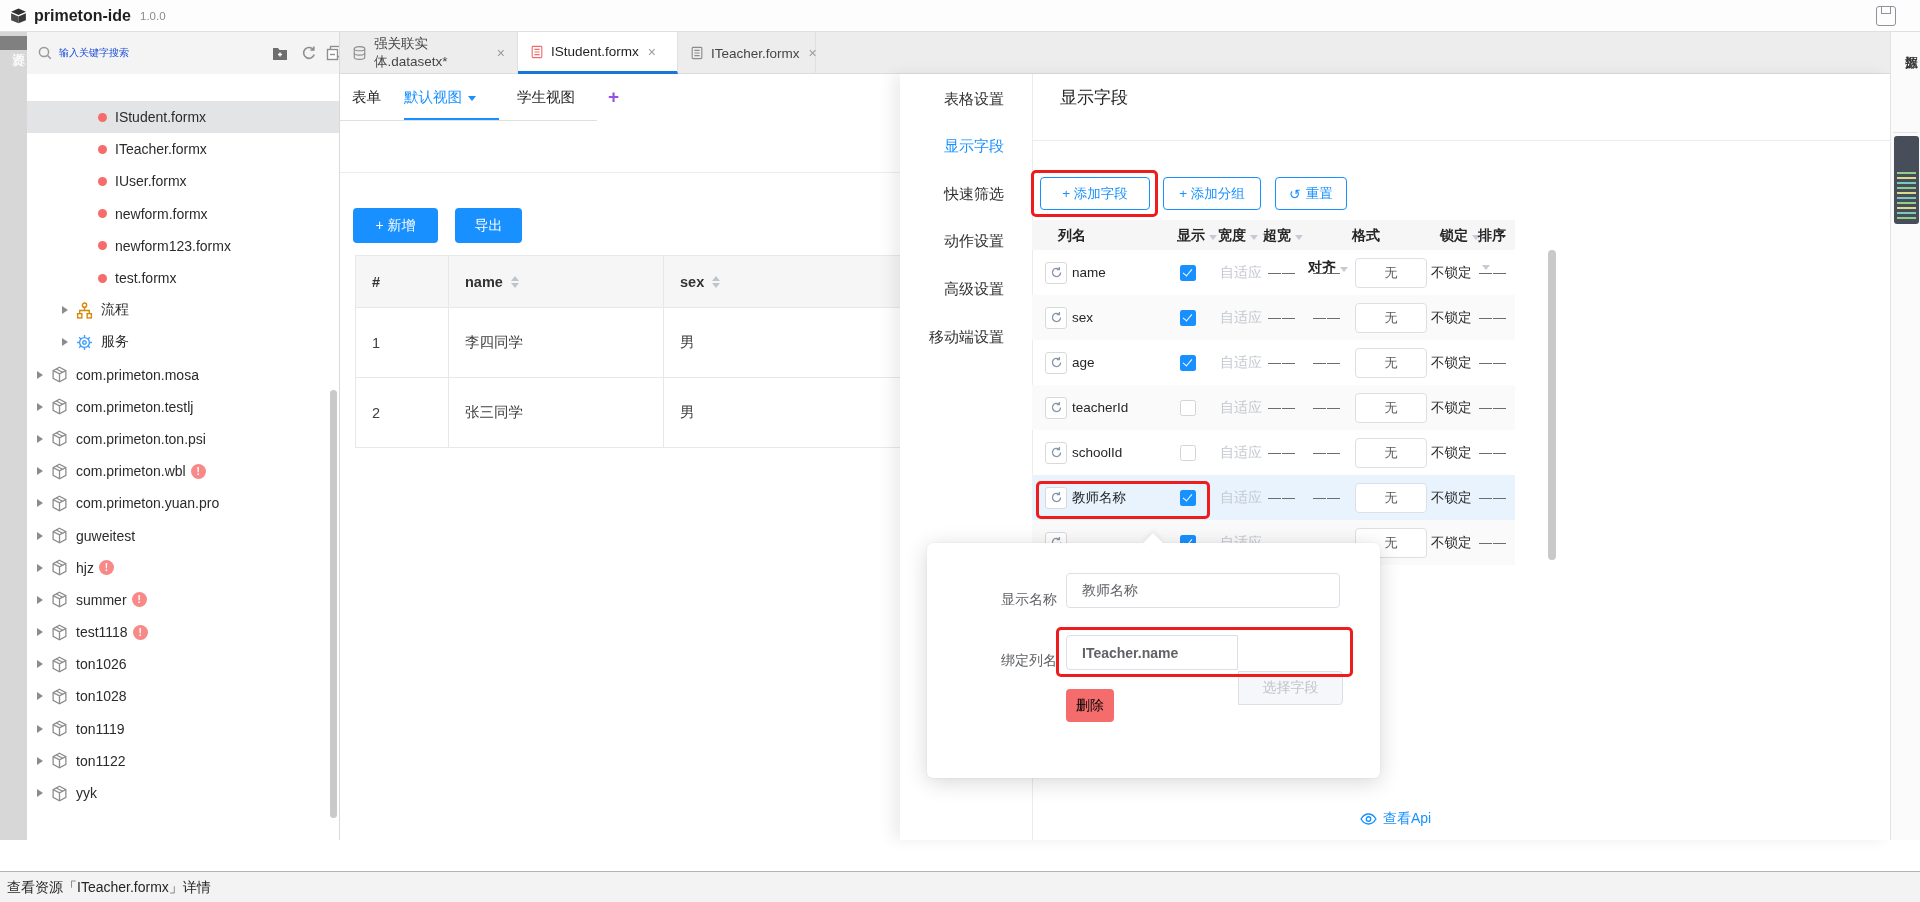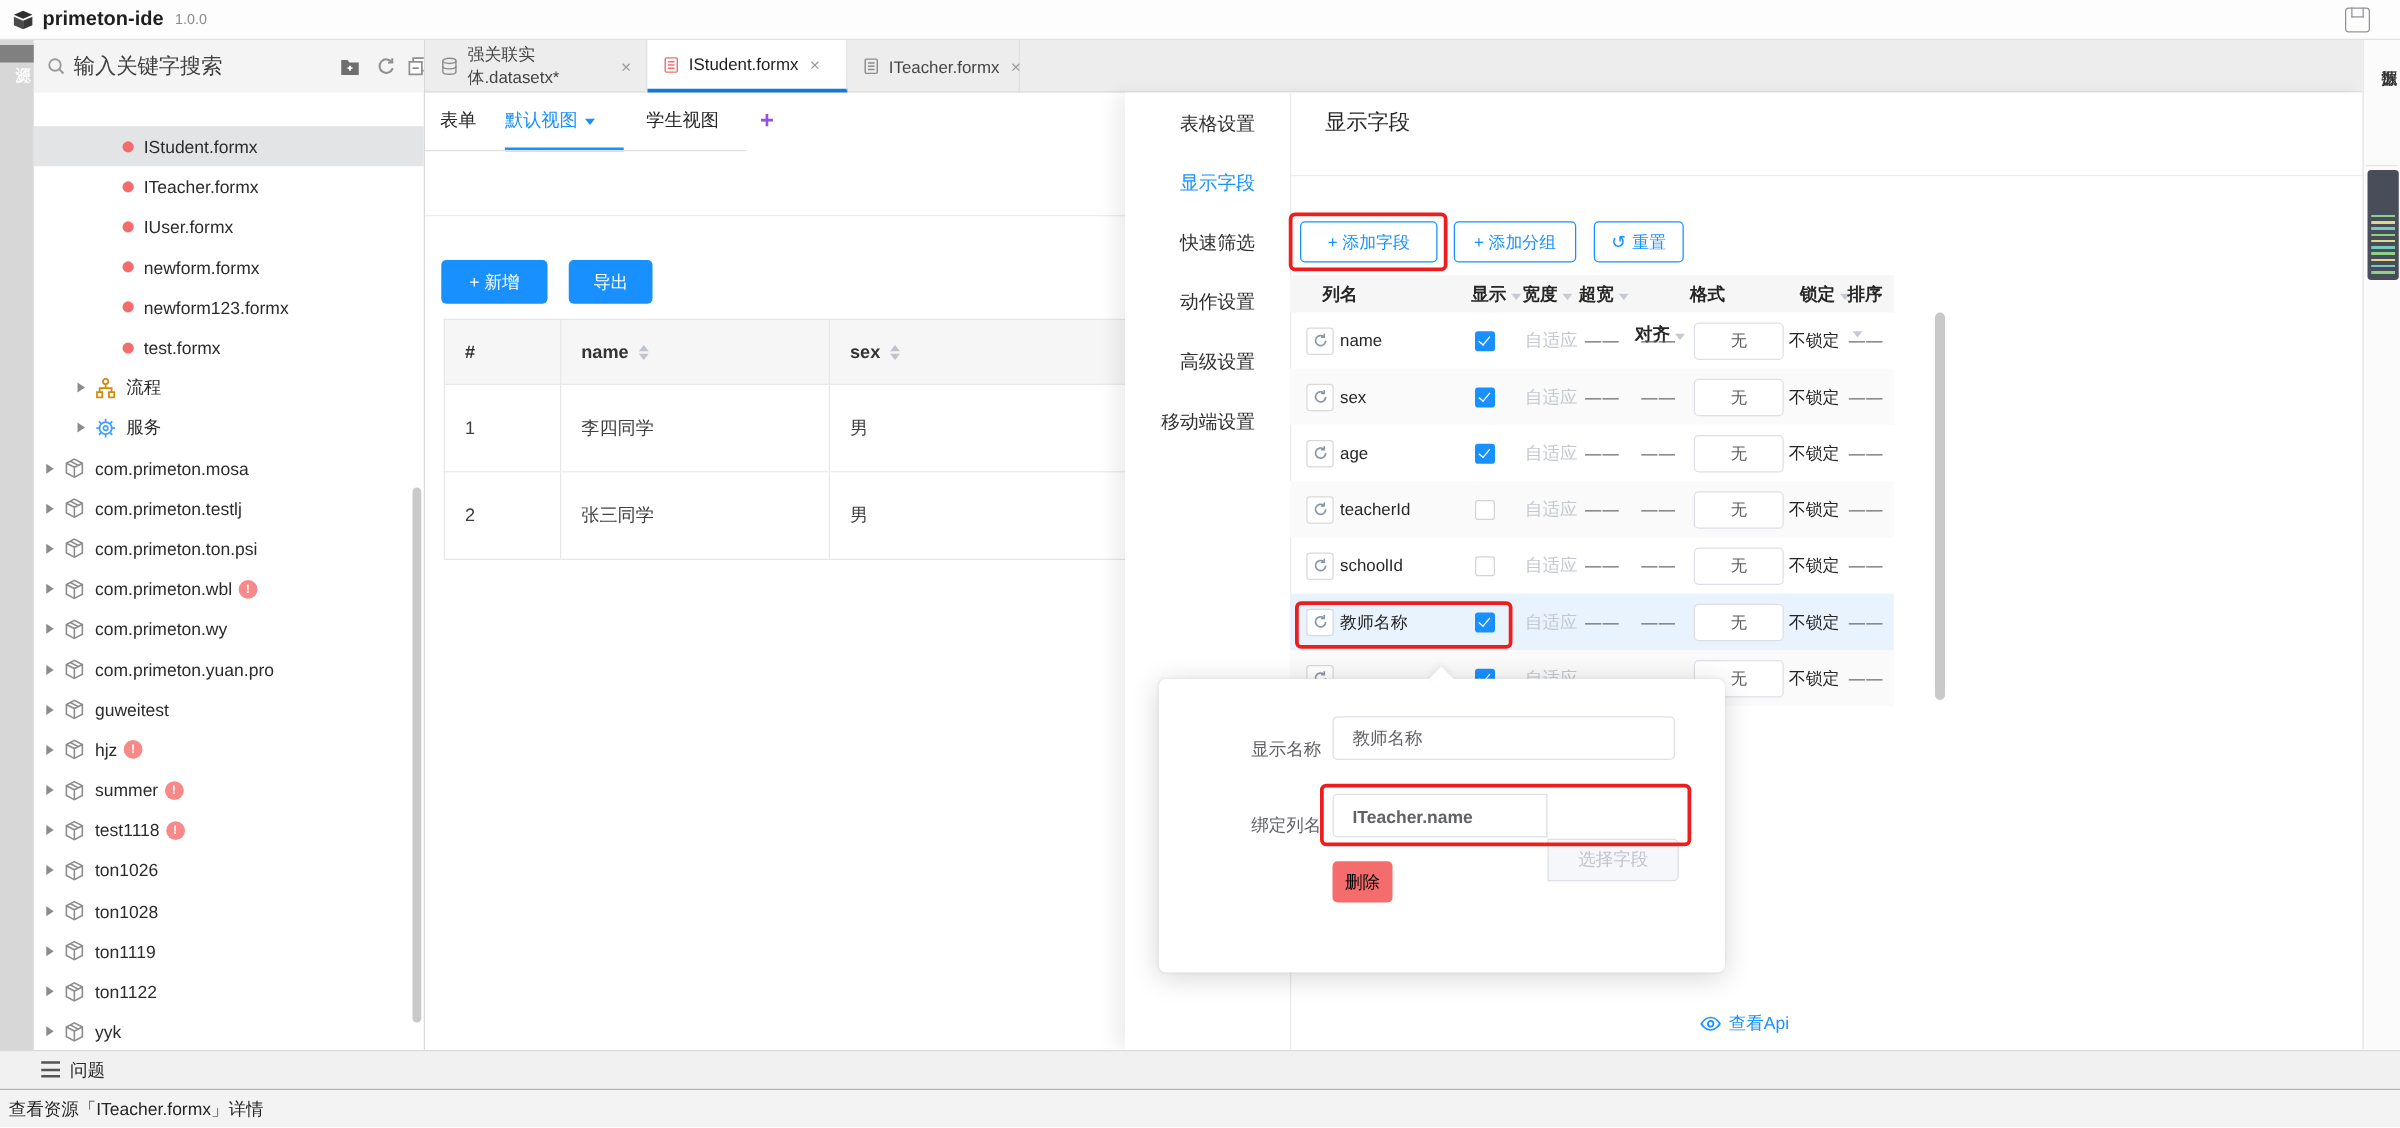--- a/index.html
+++ b/index.html
@@ -16,21 +16,21 @@
   .save-ico::before { content:""; position:absolute; left:4px; top:-1px; width:8px; height:7px; border:1.6px solid #8f9399; border-top:none; }
 
   
   .left-rail { left:0; top:32px; width:27px; height:808px; background:#d7d7d7; z-index:20; }
   .vtab { writing-mode:vertical-rl; text-orientation:upright; font-size:13px; }
   .rail-tab-res { left:0; top:4px; width:27px; padding:7px 0; background:#808080; color:#fff; text-align:center; }
 
   
   .sidebar { left:27px; top:32px; width:313px; height:808px; background:#fff; border-right:1px solid #d9d9d9; overflow:hidden; z-index:15; }
   .side-search { left:0; top:0; width:313px; height:42px; background:#f4f4f4; }
-  .search-ph { left:32px; top:0; line-height:42px; font-size:17px; color:#404040; }
+  .search-ph { left:32px; top:0; line-height:42px; font-size:10px; color:#1d4ed8; }
   .tree { left:0; top:69px; width:313px; }
   .trow { position:relative; height:32.2px; display:flex; align-items:center; font-size:14px; color:#2b2b2b; }
   .trow.sel { background:#e2e4e6; }
   .caret { width:0; height:0; border-left:6px solid #8c8c8c; border-top:4.5px solid transparent; border-bottom:4.5px solid transparent; flex:none; }
   .dot { width:9px; height:9px; border-radius:50%; background:#f56c6c; flex:none; }
   .badge { min-width:15px; height:15px; margin-left:5px; border-radius:50%; background:#f78989; color:#fff;
     font-size:10px; font-weight:bold; text-align:center; line-height:15px; flex:none; }
   .ml { margin-left:8px; }
   .scrollbar-v { background:#c9c9c9; border-radius:4px; }
 
@@ -274,30 +274,20 @@
           <span class="badge">!</span>
         </div>
       <div class="trow">
           <span class="caret" style="margin-left:10px"></span>
           <span class="ml">
             <svg width="17" height="17" viewBox="0 0 16 16" fill="none" stroke="#8c8c8c" stroke-width="1.2">
               <path d="M8 1.2 14 4.3v7.4L8 14.8 2 11.7V4.3z"></path>
               <path d="M2 4.3l6 3.1 6-3.1M8 7.4v7.4M5 2.8l6 3.1"></path>
             </svg>
           </span>
-          <span class="ml">com.primeton.wy</span>
-        </div>
-      <div class="trow">
-          <span class="caret" style="margin-left:10px"></span>
-          <span class="ml">
-            <svg width="17" height="17" viewBox="0 0 16 16" fill="none" stroke="#8c8c8c" stroke-width="1.2">
-              <path d="M8 1.2 14 4.3v7.4L8 14.8 2 11.7V4.3z"></path>
-              <path d="M2 4.3l6 3.1 6-3.1M8 7.4v7.4M5 2.8l6 3.1"></path>
-            </svg>
-          </span>
           <span class="ml">com.primeton.yuan.pro</span>
         </div>
       <div class="trow">
           <span class="caret" style="margin-left:10px"></span>
           <span class="ml">
             <svg width="17" height="17" viewBox="0 0 16 16" fill="none" stroke="#8c8c8c" stroke-width="1.2">
               <path d="M8 1.2 14 4.3v7.4L8 14.8 2 11.7V4.3z"></path>
               <path d="M2 4.3l6 3.1 6-3.1M8 7.4v7.4M5 2.8l6 3.1"></path>
             </svg>
           </span>
@@ -641,21 +631,17 @@
 
   <div class="abs right-rail">
     <div class="rail-item vtab" style="top:14px;">数据源</div>
     <div class="abs rail-div"></div>
     <div class="rail-item vtab" style="top:110px;">离线资源</div>
     <div class="abs minimap">
         <div class="stripes"></div>
       </div>
   </div>
 
-  <div class="abs problems-bar">
-    <div class="abs list-ico"></div>
-    <div class="abs problems-label">问题</div>
-  </div>
   <div class="abs status-bar">
     <div class="abs status-text">查看资源「ITeacher.formx」详情</div>
   </div>
 
 </div>
 
 </body></html>

